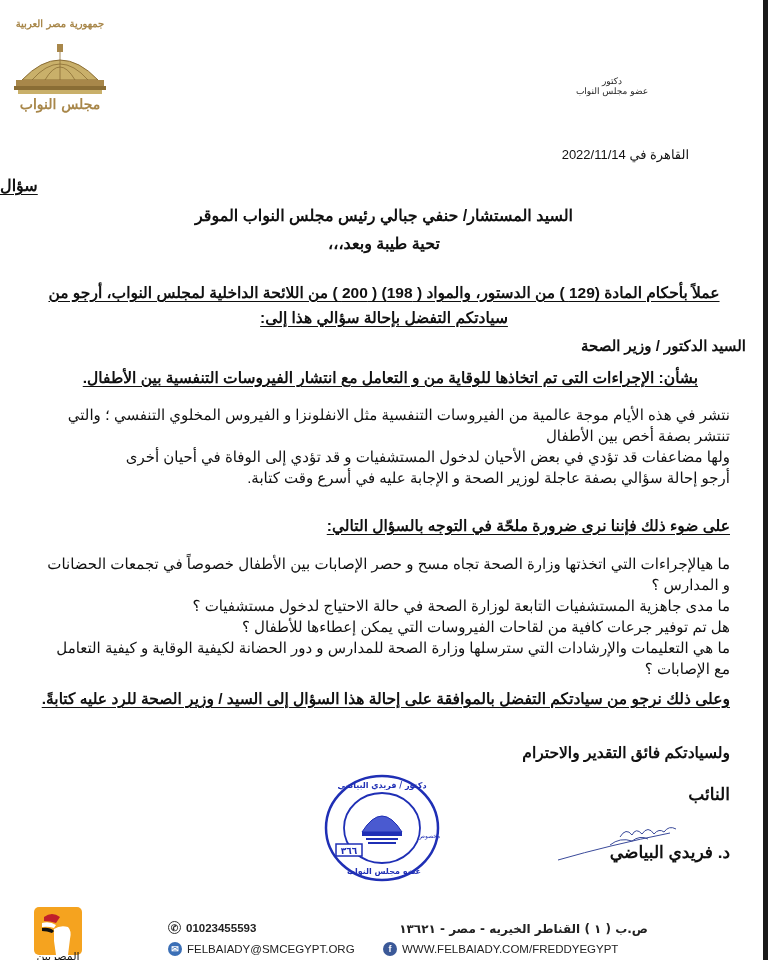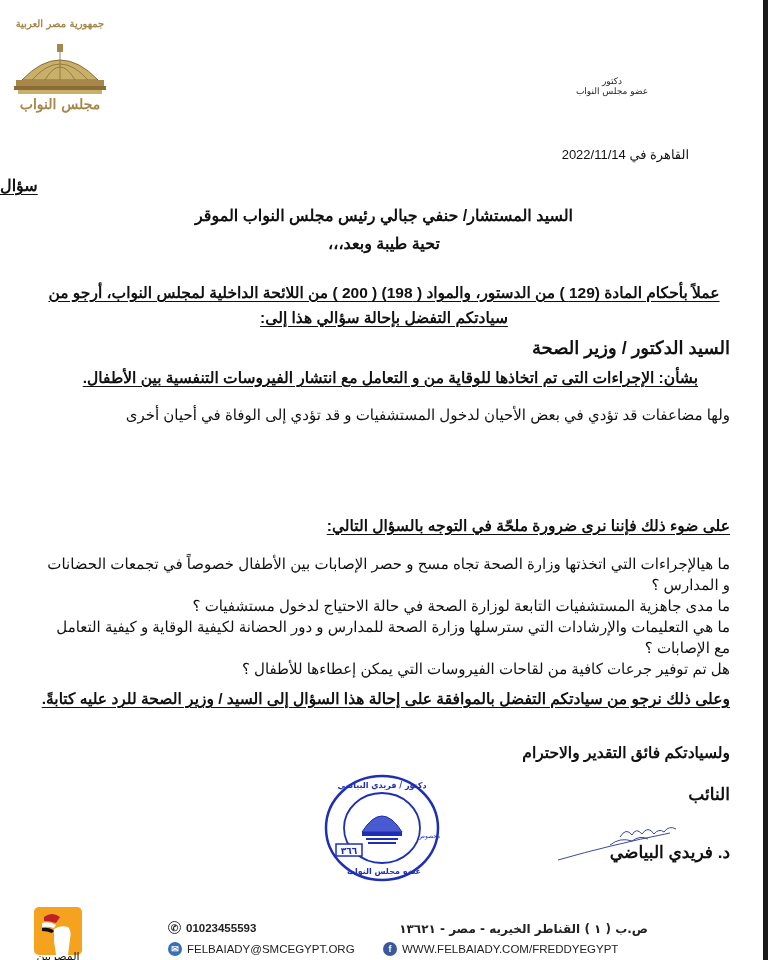--- a/index.html
+++ b/index.html
@@ -27,21 +27,21 @@
   .date { right: 79px; top: 147px; font-size: 13px; font-family: "Liberation Sans", sans-serif; }
 
   .bold { font-weight: bold; font-family: "Liberation Sans", sans-serif; }
   .ul { text-decoration: underline; text-underline-offset: 3px; }
 
   .title { left: 0; width: 608px; top: 176px; text-align: left; font-size: 16px; }
   .addressee { left: 0; width: 768px; top: 206px; text-align: center; font-size: 16px; }
   .greeting { left: 0; width: 768px; top: 234px; text-align: center; font-size: 16px; }
 
   .intro { right: 38px; left: 38px; top: 280px; font-size: 15.5px; line-height: 25px; text-align: center; }
-  .recipient { right: 38px; top: 337px; font-size: 18px; }
+  .recipient { right: 22px; top: 337px; font-size: 15px; }
   .subject { right: 70px; top: 369px; font-size: 15.5px; }
 
   .body-p { right: 38px; left: 38px; top: 404px; font-size: 15px; line-height: 21px; text-align: right; font-family: "Liberation Sans", sans-serif; }
 
   .q-intro { right: 38px; top: 517px; font-size: 15.5px; }
   .questions { right: 38px; left: 38px; top: 553px; font-size: 15px; line-height: 21px; text-align: right; font-family: "Liberation Sans", sans-serif; }
   .closing-req { right: 38px; left: 32px; top: 684px; font-size: 15.5px; line-height: 30px; text-align: right; }
   .regards { right: 38px; top: 744px; font-size: 15.5px; }
   .mp-label { right: 38px; top: 784px; font-size: 17px; }
   .signer { right: 38px; top: 842px; font-size: 17px; }
@@ -92,30 +92,32 @@
 
 <div class="abs title bold rtl"><span class="ul">سؤال</span></div>
 <div class="abs addressee bold rtl">السيد المستشار/   حنفي جبالي رئيس مجلس النواب الموقر</div>
 <div class="abs greeting bold rtl">تحية طيبة وبعد،،،</div>
 
 <div class="abs intro bold ul rtl">عملاً بأحكام المادة (129 ) من الدستور، والمواد ( 198) ( 200 ) من اللائحة الداخلية لمجلس النواب، أرجو من سيادتكم التفضل بإحالة سؤالي هذا إلى:</div>
 <div class="abs recipient bold rtl">السيد الدكتور /  وزير الصحة</div>
 <div class="abs subject bold ul rtl">بشأن: الإجراءات التى تم اتخاذها للوقاية من و التعامل مع انتشار الفيروسات التنفسية بين الأطفال.</div>
 
 <div class="abs body-p rtl">
+  <div>نتشر في هذه الأيام موجة عالمية من الفيروسات التنفسية مثل الانفلونزا و الفيروس المخلوي التنفسي ؛ والتي تنتشر بصفة أخص بين الأطفال</div>
   <div>ولها مضاعفات قد تؤدي في بعض الأحيان لدخول المستشفيات و قد تؤدي إلى الوفاة في أحيان أخرى</div>
+  <div>أرجو إحالة سؤالي بصفة عاجلة لوزير الصحة و الإجابة عليه  في أسرع وقت كتابة.</div>
 </div>
 
 <div class="abs q-intro bold ul rtl">على ضوء ذلك فإننا نرى ضرورة ملحّة في التوجه بالسؤال التالي:</div>
 
 <div class="abs questions rtl">
   <div>ما هيالإجراءات التي اتخذتها وزارة الصحة تجاه مسح و حصر الإصابات بين الأطفال خصوصاً في تجمعات الحضانات و المدارس ؟</div>
   <div>ما مدى جاهزية المستشفيات التابعة لوزارة الصحة في حالة الاحتياج لدخول مستشفيات ؟</div>
+  <div>هل تم توفير جرعات كافية من لقاحات الفيروسات التي يمكن إعطاءها للأطفال ؟</div>
   <div>ما هي التعليمات والإرشادات التي سترسلها  وزارة الصحة للمدارس و دور الحضانة لكيفية الوقاية و كيفية التعامل مع الإصابات ؟</div>
-  <div>هل تم توفير جرعات كافية من لقاحات الفيروسات التي يمكن إعطاءها للأطفال ؟</div>
 </div>
 
 <div class="abs closing-req bold ul rtl">وعلى ذلك نرجو من سيادتكم التفضل بالموافقة على إحالة هذا السؤال إلى السيد / وزير الصحة للرد عليه كتابةً.</div>
 <div class="abs regards bold rtl">ولسيادتكم فائق التقدير والاحترام</div>
 <div class="abs mp-label bold rtl">النائب</div>
 
 <svg class="abs signature" width="150" height="50" viewBox="0 0 150 50">
   <path d="M8 45 Q60 30 120 18" fill="none" stroke="#3a4a9a" stroke-width="1"></path>
   <path d="M70 22 q6 -10 12 -2 q4 -8 10 -1 q6 -9 12 0 q5 -6 10 -2 q5 -7 12 -3" fill="none" stroke="#3a4a9a" stroke-width="1"></path>
   <path d="M60 30 q10 -8 22 -4 q8 -6 16 -2" fill="none" stroke="#3a4a9a" stroke-width="1"></path>

